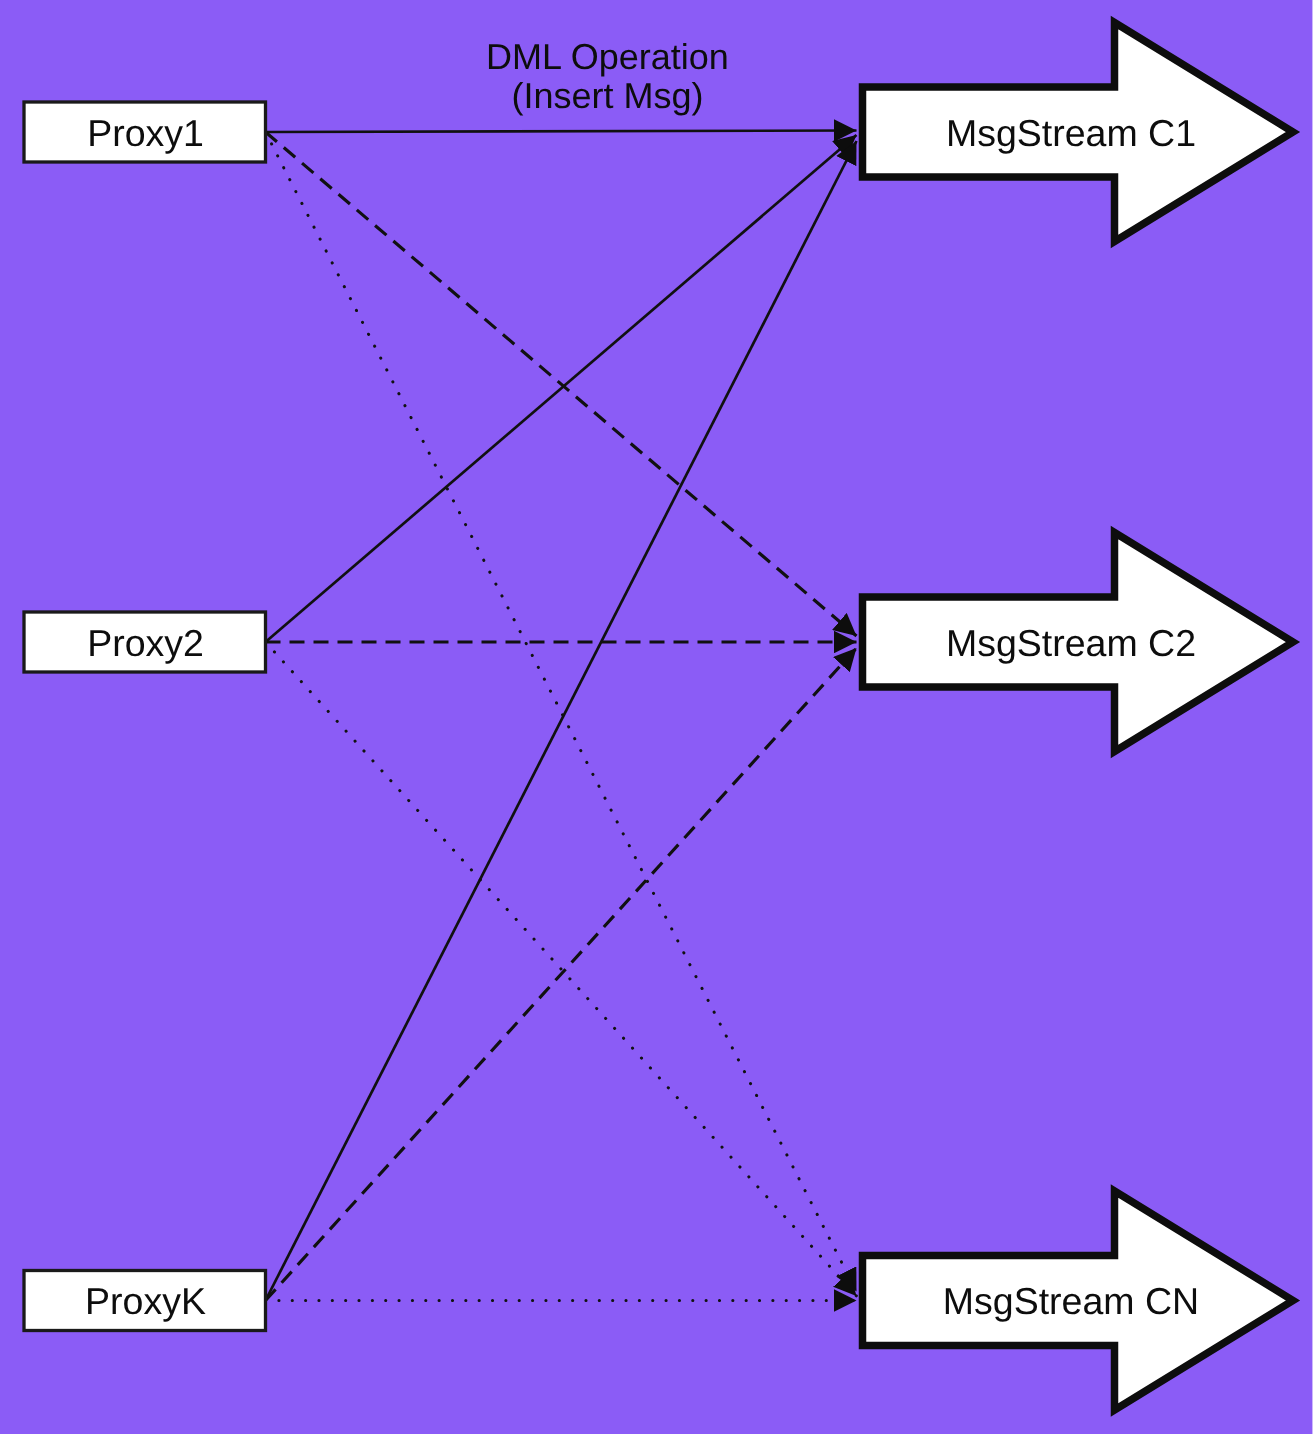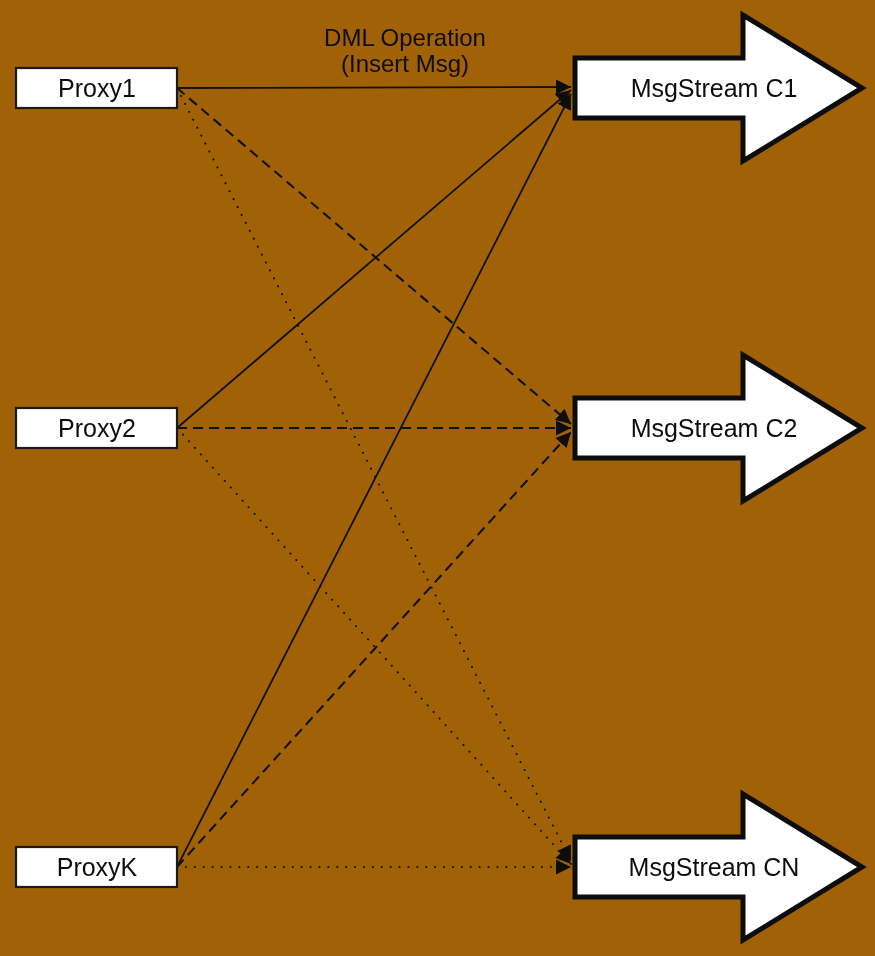--- a/index.html
+++ b/index.html
@@ -4,21 +4,21 @@
 <style>
   html, body {
     margin: 0;
     padding: 0;
     background: #ffffff;
   }
   .canvas {
     position: relative;
     width: 875px;
     height: 956px;
-    background: #a16207;
+    background: #8b5cf6;
     overflow: hidden;
   }
   svg { display: block; }
   .node-rect {
     fill: #ffffff;
     stroke: #1a1a1a;
     stroke-width: 2.2;
   }
   .stream-arrow {
     fill: #ffffff;

